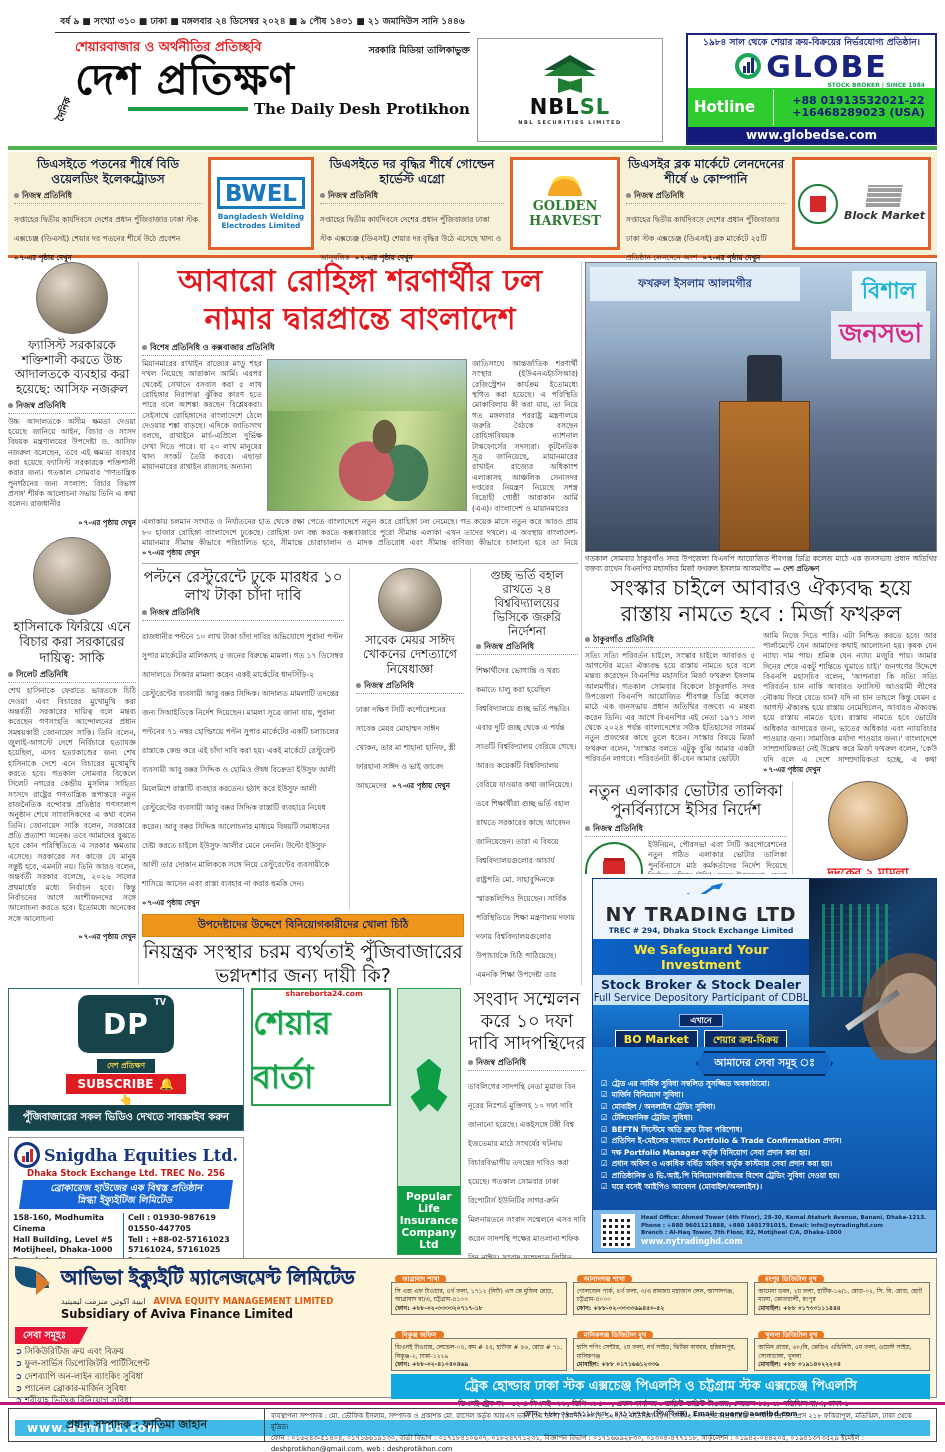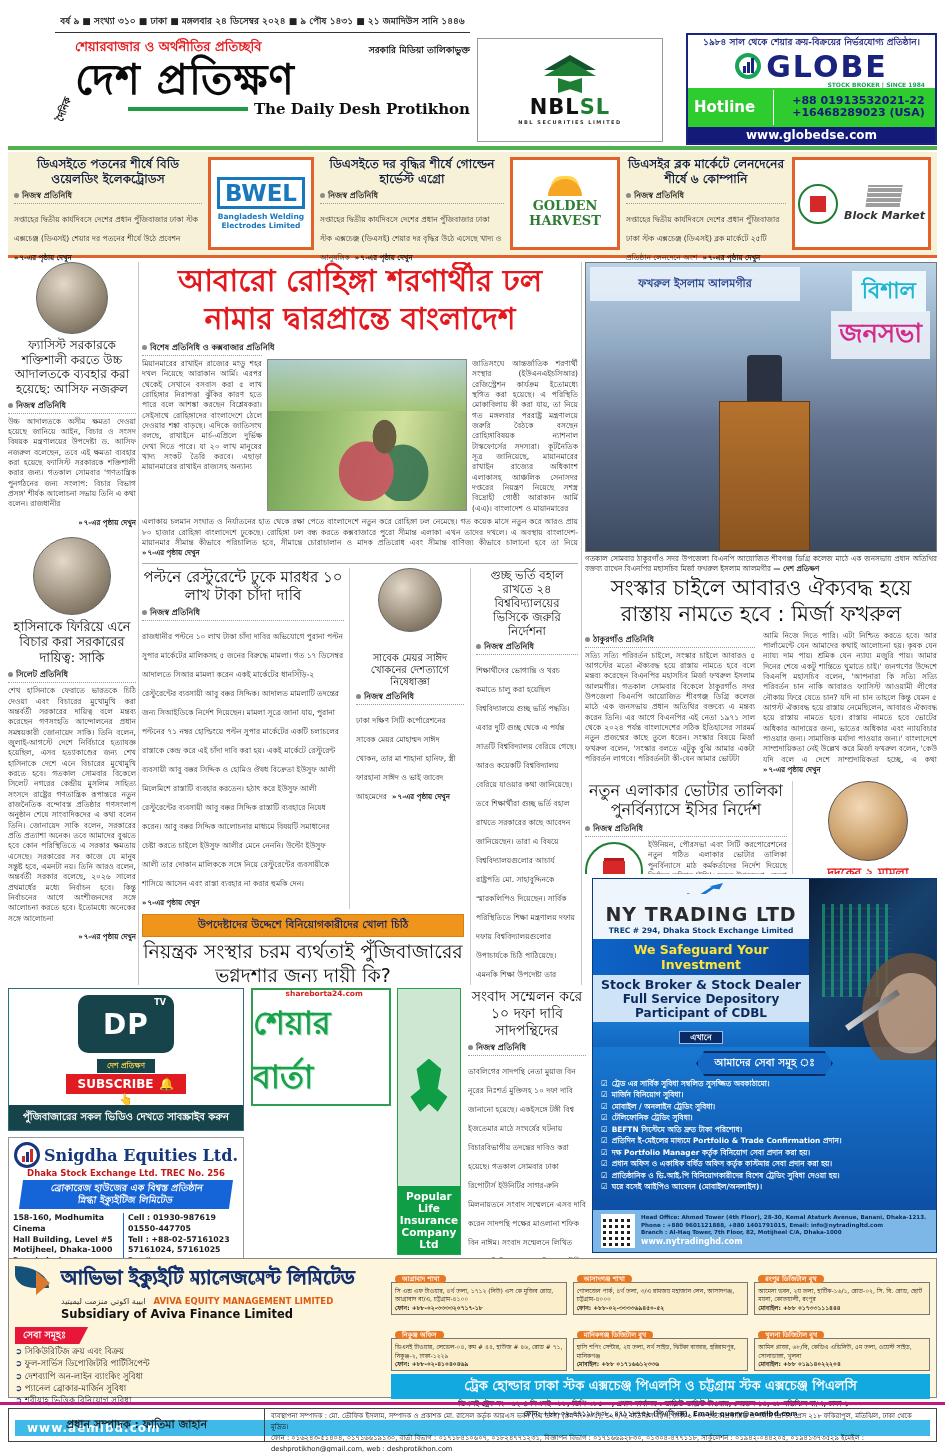--- a/index.html
+++ b/index.html
@@ -187,21 +187,21 @@
             <div class="byline">
                 <span class="dot"></span>
                 <span>নিজস্ব প্রতিনিধি</span>
               </div>
             <div class="dotted"></div>
             <span class="body-txt">রাজধানীর পল্টনে ১০ লাখ টাকা চাঁদা দাবির অভিযোগে পুরানা পল্টন সুপার মার্কেটের মালিকসহ ৫ জনের বিরুদ্ধে মামলা। গত ১৭ ডিসেম্বর আদালতে সিআর মামলা করেন একই মার্কেটের ধানসিঁড়ি-২ রেস্টুরেন্টের ব্যবসায়ী আবু বক্কর সিদ্দিক। আদালত মামলাটি তদন্তের জন্য সিআইডিকে নির্দেশ দিয়েছেন। মামলা সূত্রে জানা যায়, পুরানা পল্টনের ৭১ নম্বর হোল্ডিংয়ে পল্টন সুপার মার্কেটের একটি চলাচলের রাস্তাকে কেন্দ্র করে এই চাঁদা দাবি করা হয়। একই মার্কেটে রেস্টুরেন্ট ব্যবসায়ী আবু বক্কর সিদ্দিক ও হোমিও ঔষধ বিক্রেতা ইউসুফ আলী মিলেমিশে রাস্তাটি ব্যবহার করতেন। হঠাৎ করে ইউসুফ আলী রেস্টুরেন্টের ব্যবসায়ী আবু বক্কর সিদ্দিক রাস্তাটি ব্যবহারে নিষেধ করেন। আবু বক্কর সিদ্দিক আলোচনার মাধ্যমে বিষয়টি সমাধানের চেষ্টা করতে চাইলে ইউসুফ আলীর মেনে নেননি। উল্টো ইউসুফ আলী তার দোকান মালিককে সঙ্গে নিয়ে রেস্টুরেন্টের ব্যবসায়ীকে শাসিয়ে আসেন এবং রাস্তা ব্যবহার না করার হুমকি দেন।</span>
             <span class="more"><span class="arr">»</span><span>৭-এর পৃষ্ঠায় দেখুন</span></span>
           </div>
           <div style="flex:1">
             <div class="portrait photo" style="width:64px;height:64px"></div>
-            <div class="hl ctr" style="font-size:10px;margin-top:20px">সাবেক মেয়র সাঈদ খোকনের দেশত্যাগে নিষেধাজ্ঞা</div>
+            <div class="hl ctr" style="font-size:12px;margin-top:1px">সাবেক মেয়র সাঈদ খোকনের দেশত্যাগে নিষেধাজ্ঞা</div>
             <div class="byline">
                 <span class="dot"></span>
                 <span>নিজস্ব প্রতিনিধি</span>
               </div>
             <div class="dotted"></div>
             <span class="body-txt">ঢাকা দক্ষিণ সিটি কর্পোরেশনের সাবেক মেয়র মোহাম্মদ সাঈদ খোকন, তার মা শাহানা হানিফ, স্ত্রী ফারহানা সাঈদ ও ভাই জাবেদ আহমেদের</span>
             <span class="more"><span class="arr">»</span><span>৭-এর পৃষ্ঠায় দেখুন</span></span>
           </div>
         </div>
 
@@ -276,21 +276,21 @@
     <div style="display:flex;height:168px">
       <div style="width:63%;display:flex;flex-direction:column">
         <div style="background:#eef5fd;text-align:center;padding:4px 2px;flex:1">
           <div style="display:inline-block;width:44px;height:18px;background:linear-gradient(0deg,transparent 40%,#1878d1 41% 100%);clip-path:polygon(0 100%,20% 55%,40% 75%,75% 20%,68% 20%,100% 0,92% 35%,78% 32%,42% 92%,22% 72%)"></div>
           <div style="font-size:19px;font-weight:900;color:#2b2b2b;letter-spacing:1px;line-height:1">NY TRADING LTD</div>
           <div style="font-size:7.5px;font-weight:bold;color:#0a3a7a;margin-top:2px">TREC # 294, Dhaka Stock Exchange Limited</div>
         </div>
         <div class="ctr" style="background:linear-gradient(90deg,#0d64c8,#0a4496);color:#ffe53a;font-weight:800;font-size:12.5px;padding:3px 0">We Safeguard Your Investment</div>
         <div class="ctr" style="background:#cfe3f7;padding:2px 0">
           <div style="font-size:12.5px;font-weight:900;color:#0a2a5e">Stock Broker &amp; Stock Dealer</div>
-          <div style="font-size:12px;font-weight:bold;color:#0a2a5e">Full Service Depository Participant of CDBL</div>
+          <div style="font-size:10px;font-weight:normal;color:#0a2a5e">Full Service Depository Participant of CDBL</div>
         </div>
         <div style="background:linear-gradient(180deg,#1878d1,#0b4ea2);padding:3px 16px 5px">
           <div class="ctr"><span style="background:#082b66;color:#fff;font-weight:bold;font-size:8px;padding:1px 10px;border:1px solid #9db9e8">এখানে</span></div>
           <div style="display:flex;gap:6px;justify-content:center;margin-top:3px">
             <div style="background:#082b66;border:1px solid #fff;padding:2px 8px;text-align:center">
               <div style="color:#ffe53a;font-weight:900;font-size:11px">BO Market</div>
               <div style="color:#fff;font-weight:bold;font-size:8px">খোলা হয়।</div>
             </div>
             <div style="background:#082b66;border:1px solid #fff;padding:2px 8px;text-align:center">
               <div style="color:#ffe53a;font-weight:900;font-size:9.5px">শেয়ার ক্রয়-বিক্রয়</div>
@@ -420,21 +420,21 @@
       </div>
       <div style="border:1px solid #2e9e4f;background:#cde7d3;flex:1;display:flex;flex-direction:column;align-items:center;justify-content:flex-end">
         <div style="flex:1;display:flex;align-items:center;justify-content:center">
           <span style="display:inline-block;width:44px;height:58px;background:#0f9d46;clip-path:polygon(50% 0,78% 18%,70% 52%,92% 66%,70% 92%,50% 78%,30% 92%,8% 66%,30% 52%,22% 18%)"></span>
         </div>
         <div style="background:#0f9d46;color:#fff;font-weight:bold;font-size:10.5px;width:100%;text-align:center;padding:4px 2px">Popular Life Insurance Company Ltd</div>
       </div>
     </div>
 
     <div style="flex:1">
-      <div class="hl ctr" style="font-size:14px">সংবাদ সম্মেলন করে ১০ দফা দাবি সাদপন্থিদের</div>
+      <div class="hl ctr" style="font-size:18px">সংবাদ সম্মেলন করে ১০ দফা দাবি সাদপন্থিদের</div>
       <div class="byline">
           <span class="dot"></span>
           <span>নিজস্ব প্রতিনিধি</span>
         </div>
       <div class="dotted"></div>
       <span class="body-txt">তাবলিগের সাদপন্থি নেতা মুয়াজ বিন নূরের নিঃশর্ত মুক্তিসহ ১০ দফা দাবি জানানো হয়েছে। একইসঙ্গে টঙ্গী বিশ্ব ইজতেমার মাঠে সংঘর্ষের ঘটনায় বিচারবিভাগীয় তদন্তের দাবিও করা হয়েছে। গতকাল সোমবার ঢাকা রিপোর্টার্স ইউনিটির সাগর-রুনি মিলনায়তনে সংবাদ সম্মেলনে এসব দাবি করেন সাদপন্থি পক্ষের মাওলানা শফিক বিন নাঈম। সংবাদ সম্মেলনে লিখিত বক্তব্যে তিনি বলেন, ১৮ ডিসেম্বর টঙ্গীর ময়দানে দুঃখজনক ঘটনা ঘটেছে, সেজন্য আমরা মর্মাহত। আমরা লক্ষ্য করেছি, এই ঘটনাকে</span>
       <span class="more"><span class="arr">»</span><span>৭-এর পৃষ্ঠায় দেখুন</span></span>
     </div>
   </div>
 

